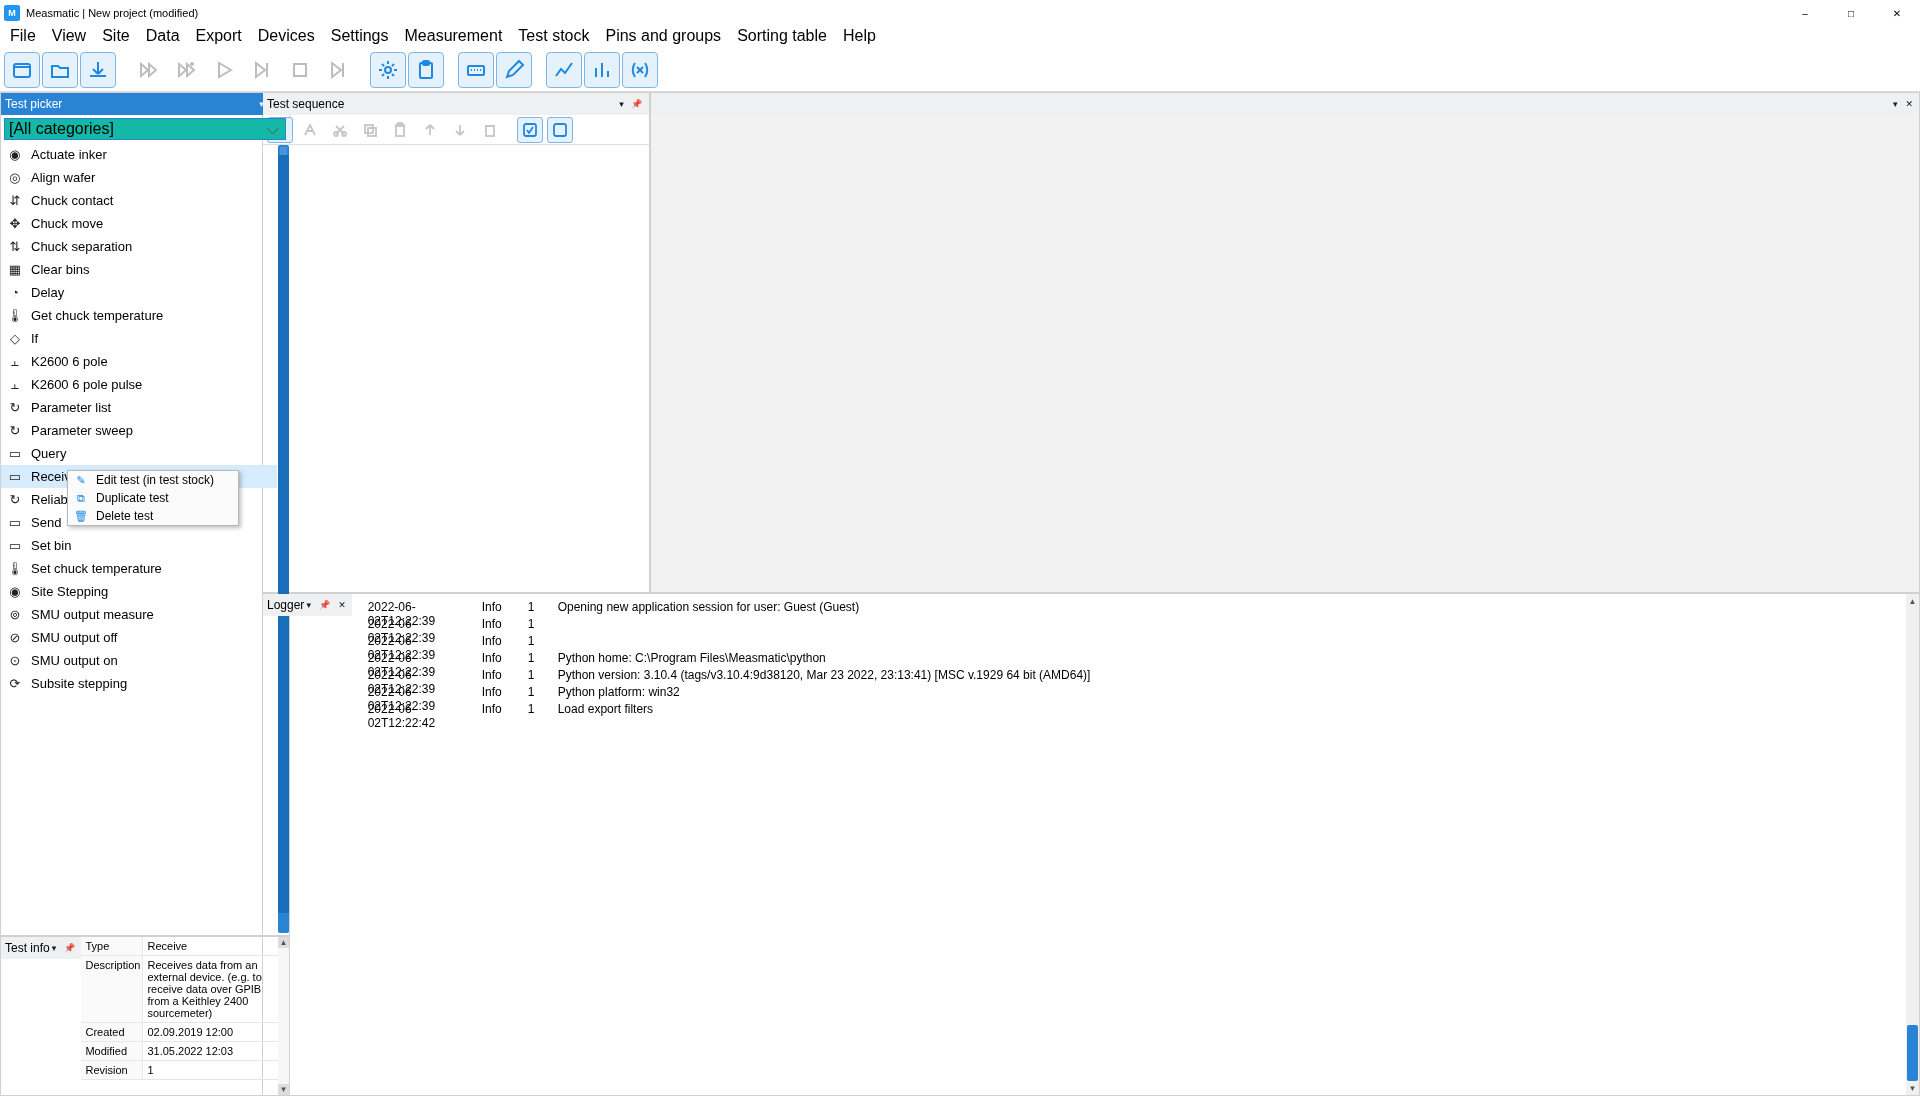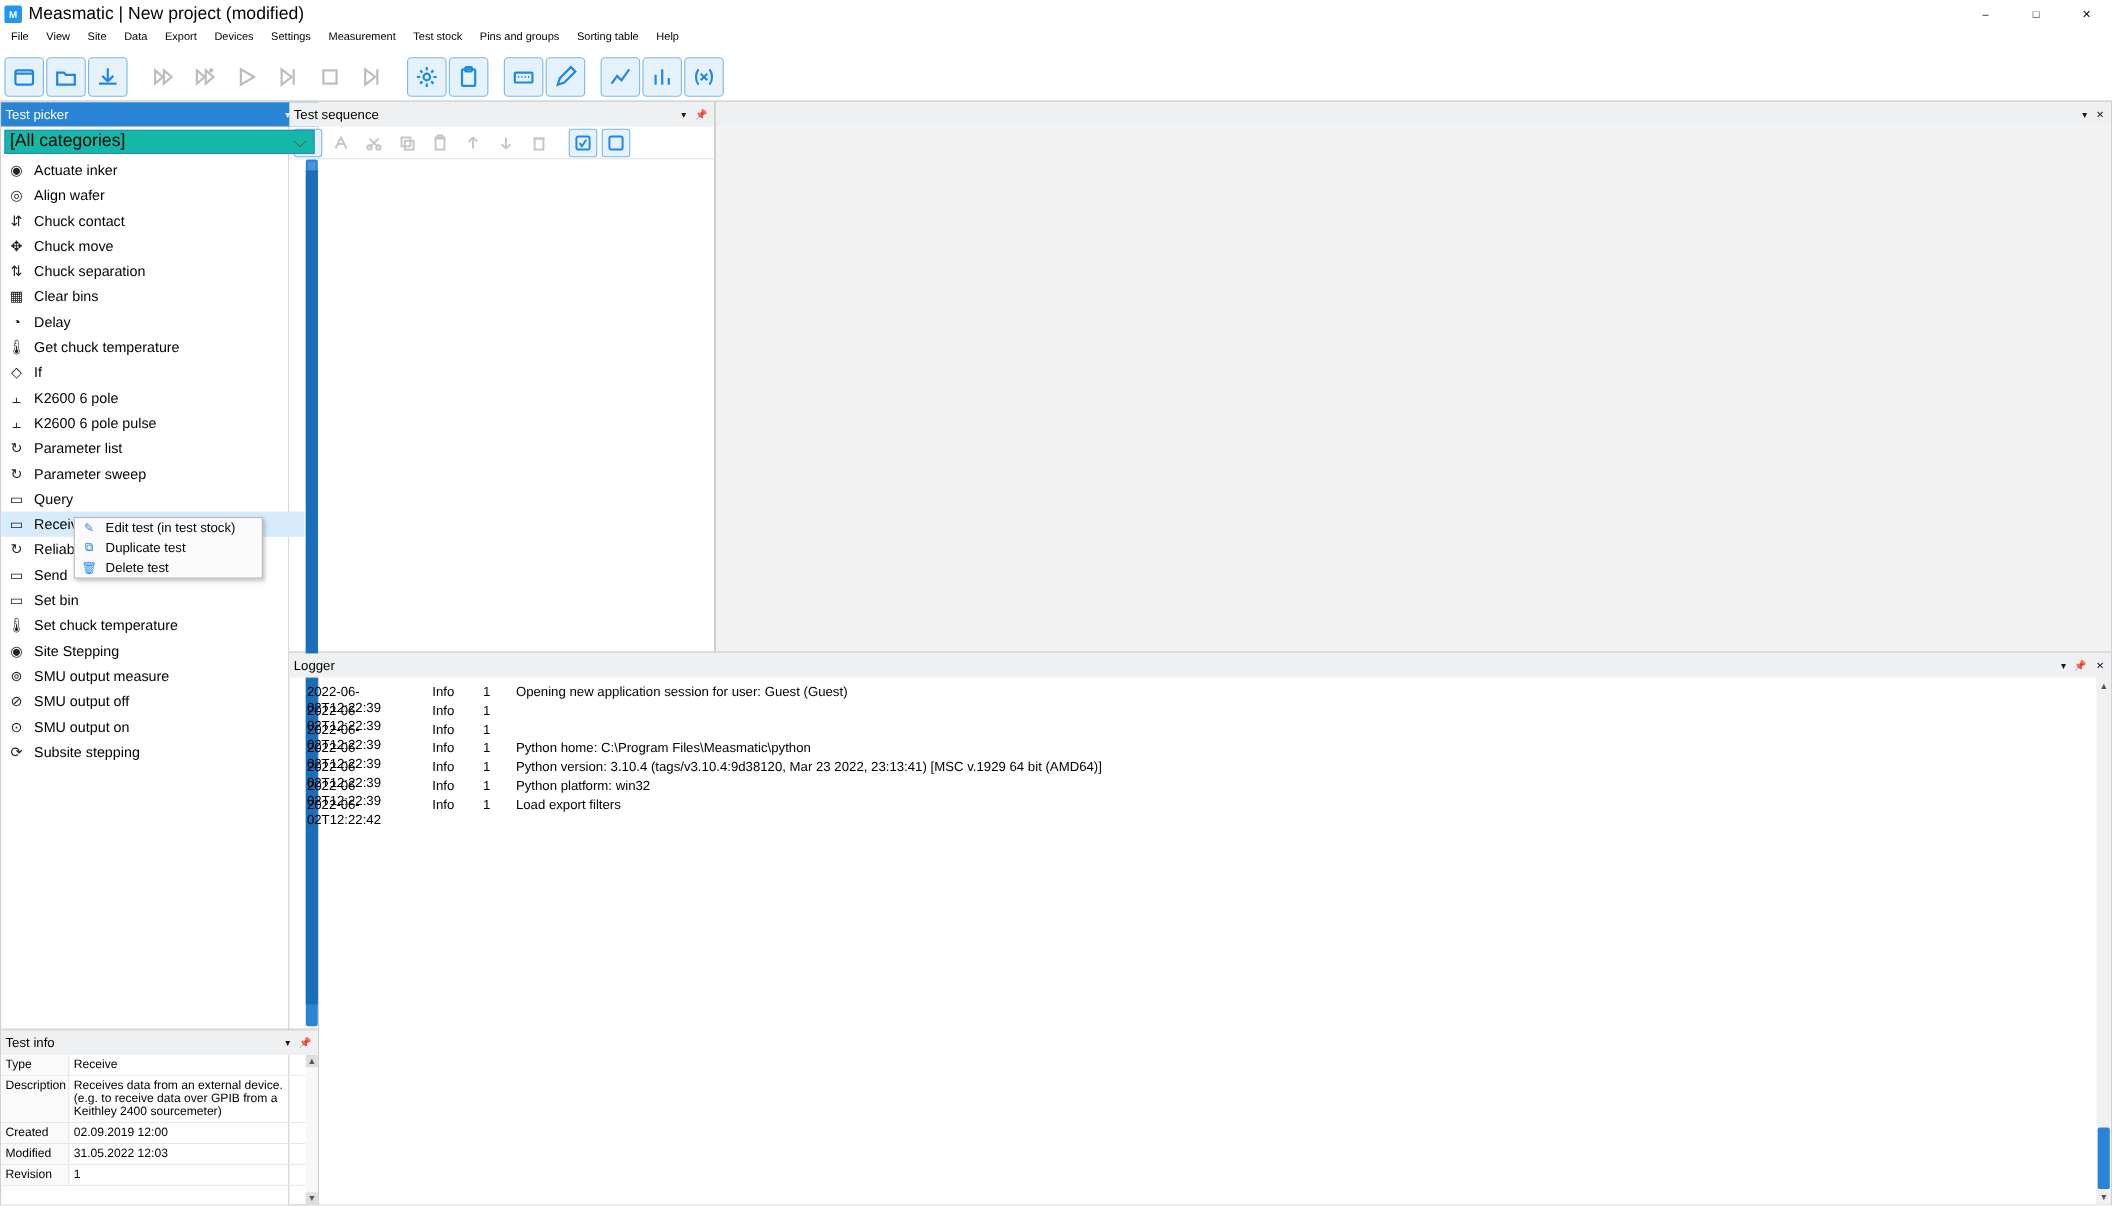--- a/index.html
+++ b/index.html
@@ -1,41 +1,41 @@
 <!DOCTYPE html>
 <html><head>
 <meta charset="utf-8">
 <style>
 * { box-sizing: border-box; margin: 0; padding: 0; font-family: "Segoe UI", Tahoma, sans-serif; }
 html, body { width: 1920px; height: 1096px; background: #fff; overflow: hidden; font-size: 12px; color: #000; }
 
 
 .titlebar { height: 26px; background: #fff; display: flex; align-items: center; padding-left: 4px; }
 .app-icon { width: 16px; height: 16px; background: #2196f3; display: flex; align-items: center; justify-content: center; color: #fff; font-size: 9px; font-weight: bold; border-radius: 2px; margin-right: 6px; }
-.title-text { font-size: 16px; }
+.title-text { font-size: 11px; }
 .win-controls { margin-left: auto; display: flex; }
 .win-btn { width: 46px; height: 26px; display: flex; align-items: center; justify-content: center; font-family: "Segoe UI Symbol", sans-serif; font-size: 10px; }
 
 
-.menubar { height: 22px; display: flex; align-items: flex-start; padding: 0 2px; font-size: 10px; border-bottom: 1px solid transparent; }
+.menubar { height: 22px; display: flex; align-items: flex-end; padding: 0 2px; font-size: 16px; border-bottom: 1px solid transparent; }
 .menubar span { padding: 2px 8px; cursor: default; }
 
 
 .toolbar { height: 44px; display: flex; align-items: center; padding: 2px 4px; gap: 2px; border-bottom: 1px solid #ddd; }
 .tbtn { width: 36px; height: 36px; display:flex; align-items:center; justify-content:center; border-radius:4px; }
 .tbtn.on { border:1px solid #7bb7e8; background:#e6f2fb; }
 .tsep { width:10px; }
 .ico { stroke:#1e88e5; fill:none; stroke-width:2; }
 .ico-muted { stroke:#bdbdbd; }
 
 
 .workspace { display:flex; height: calc(100% - 26px - 22px - 44px); }
 
 
-.panel { display:flex; flex-direction:column; border:1px solid #d0d0d0; }
+.panel { display:flex; flex-direction:row; border:1px solid #d0d0d0; }
 .panel-hdr { height:22px; display:flex; align-items:center; padding:0 4px; font-size:12px; position:relative; }
 .panel-hdr.blue { background:#2a84d6; color:#fff; }
 .panel-hdr.gray { background:#eef0f2; color:#000; }
 .hdr-ctrls { margin-left:auto; display:flex; gap:4px; font-size:9px; opacity:.9; }
 .hdr-ctrls span { cursor:default; padding:0 2px; }
 
 
 .left-col { width:290px; display:flex; flex-direction:column; }
 
 .combo { margin:3px; height:22px; border:1px solid #2a84d6; display:flex; align-items:center; padding:0 4px; font-size:16px; background:#14b8a6; position:relative; }

